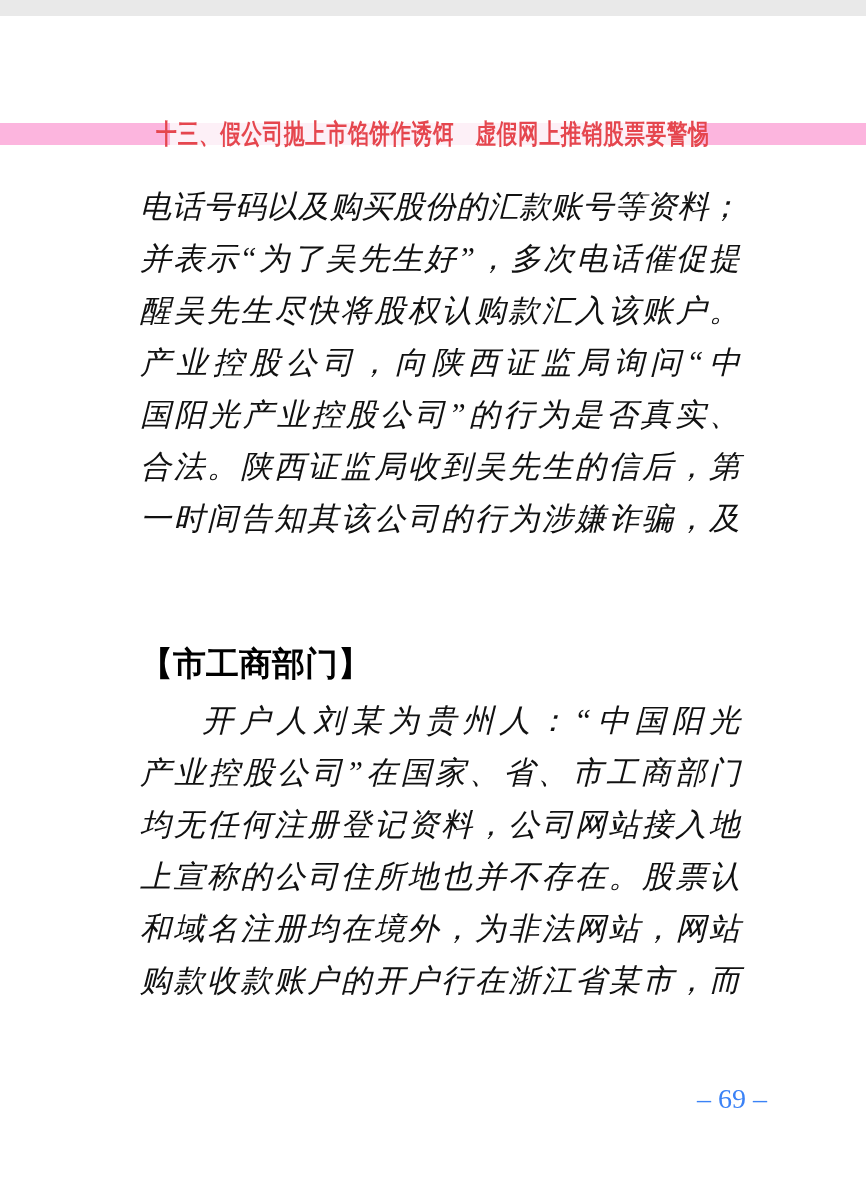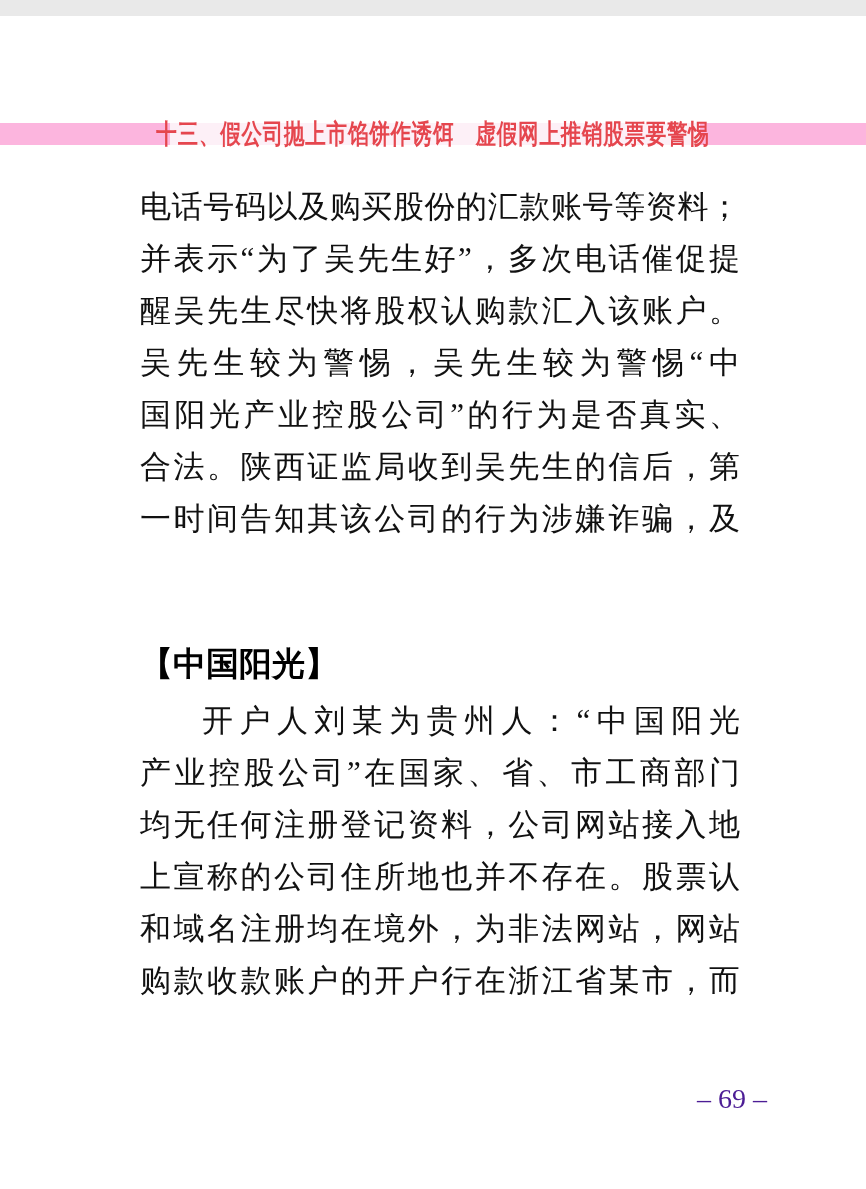--- a/index.html
+++ b/index.html
@@ -65,20 +65,21 @@
     font-size: 31px;
     line-height: 52px;
     overflow: visible;
   }
   .para .line {
     height: 52px;
     text-align: justify;
     text-align-last: justify;
     text-justify: inter-character;
     white-space: nowrap;
+    font-style: italic;
   }
   .para .line.no-just {
     text-align: left;
     text-align-last: left;
   }
   .para .line.indent {
     padding-left: 62px;
   }
   #para1 { top: 165px; }
   #para2 { top: 679px; }
@@ -96,47 +97,47 @@
 
   
   .page-number {
     position: absolute;
     left: 647px;
     top: 1066px;
     width: 170px;
     font-size: 28px;
     line-height: 34px;
     text-align: center;
-    color: #4c1d95;
+    color: #3b82f6;
   }
 </style>
 </head>
 <body>
 
 <div class="page">
 
   <div class="header-band">
     <div class="header-bar left"></div>
     <div class="header-bar right"></div>
   </div>
   <div class="header-title-wrap">
     <div class="header-title">十三、假公司抛上市馅饼作诱饵　虚假网上推销股票要警惕</div>
   </div>
 
   <div class="para" id="para1">
     <div class="line">电话号码以及购买股份的汇款账号等资料；</div>
     <div class="line">并表示“为了吴先生好”，多次电话催促提</div>
     <div class="line">醒吴先生尽快将股权认购款汇入该账户。</div>
-    <div class="line">吴先生较为警惕，吴先生较为警惕“中</div>
+    <div class="line">产业控股公司，向陕西证监局询问“中</div>
     <div class="line">国阳光产业控股公司”的行为是否真实、</div>
     <div class="line">合法。陕西证监局收到吴先生的信后，第</div>
     <div class="line">一时间告知其该公司的行为涉嫌诈骗，及</div>
   </div>
 
-  <div class="section-header">【中国阳光】</div>
+  <div class="section-header">【市工商部门】</div>
 
   <div class="para" id="para2">
     <div class="line indent">开户人刘某为贵州人：“中国阳光</div>
     <div class="line">产业控股公司”在国家、省、市工商部门</div>
     <div class="line">均无任何注册登记资料，公司网站接入地</div>
     <div class="line">上宣称的公司住所地也并不存在。股票认</div>
     <div class="line">和域名注册均在境外，为非法网站，网站</div>
     <div class="line">购款收款账户的开户行在浙江省某市，而</div>
   </div>
 

